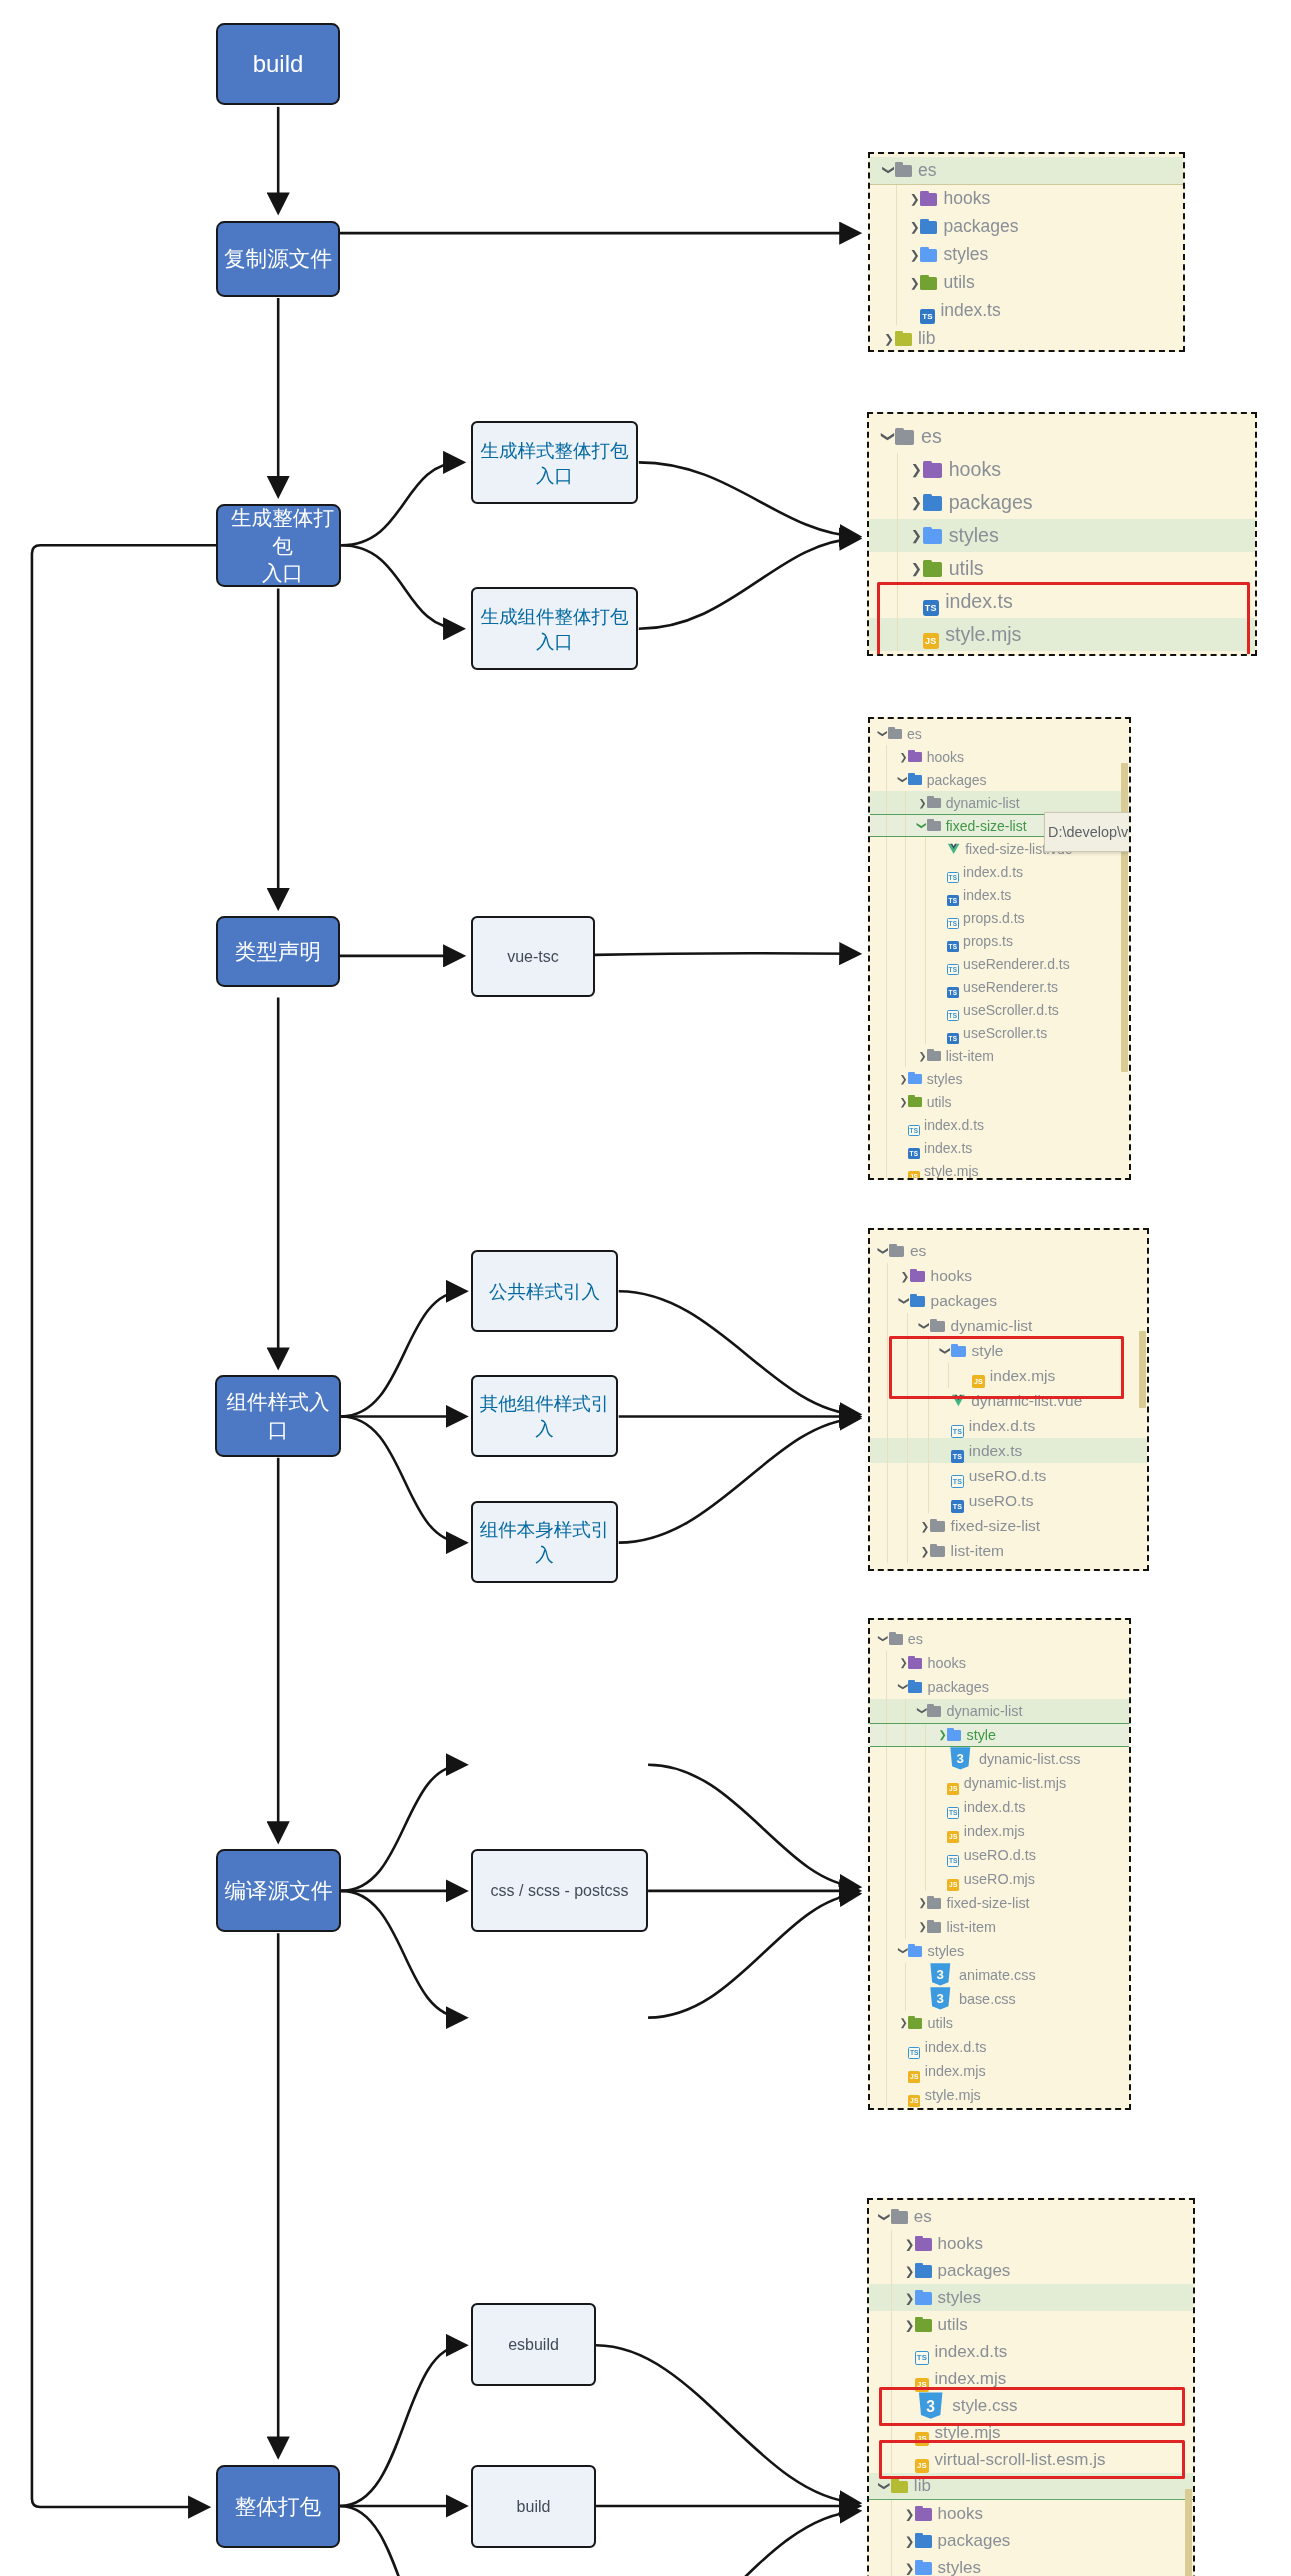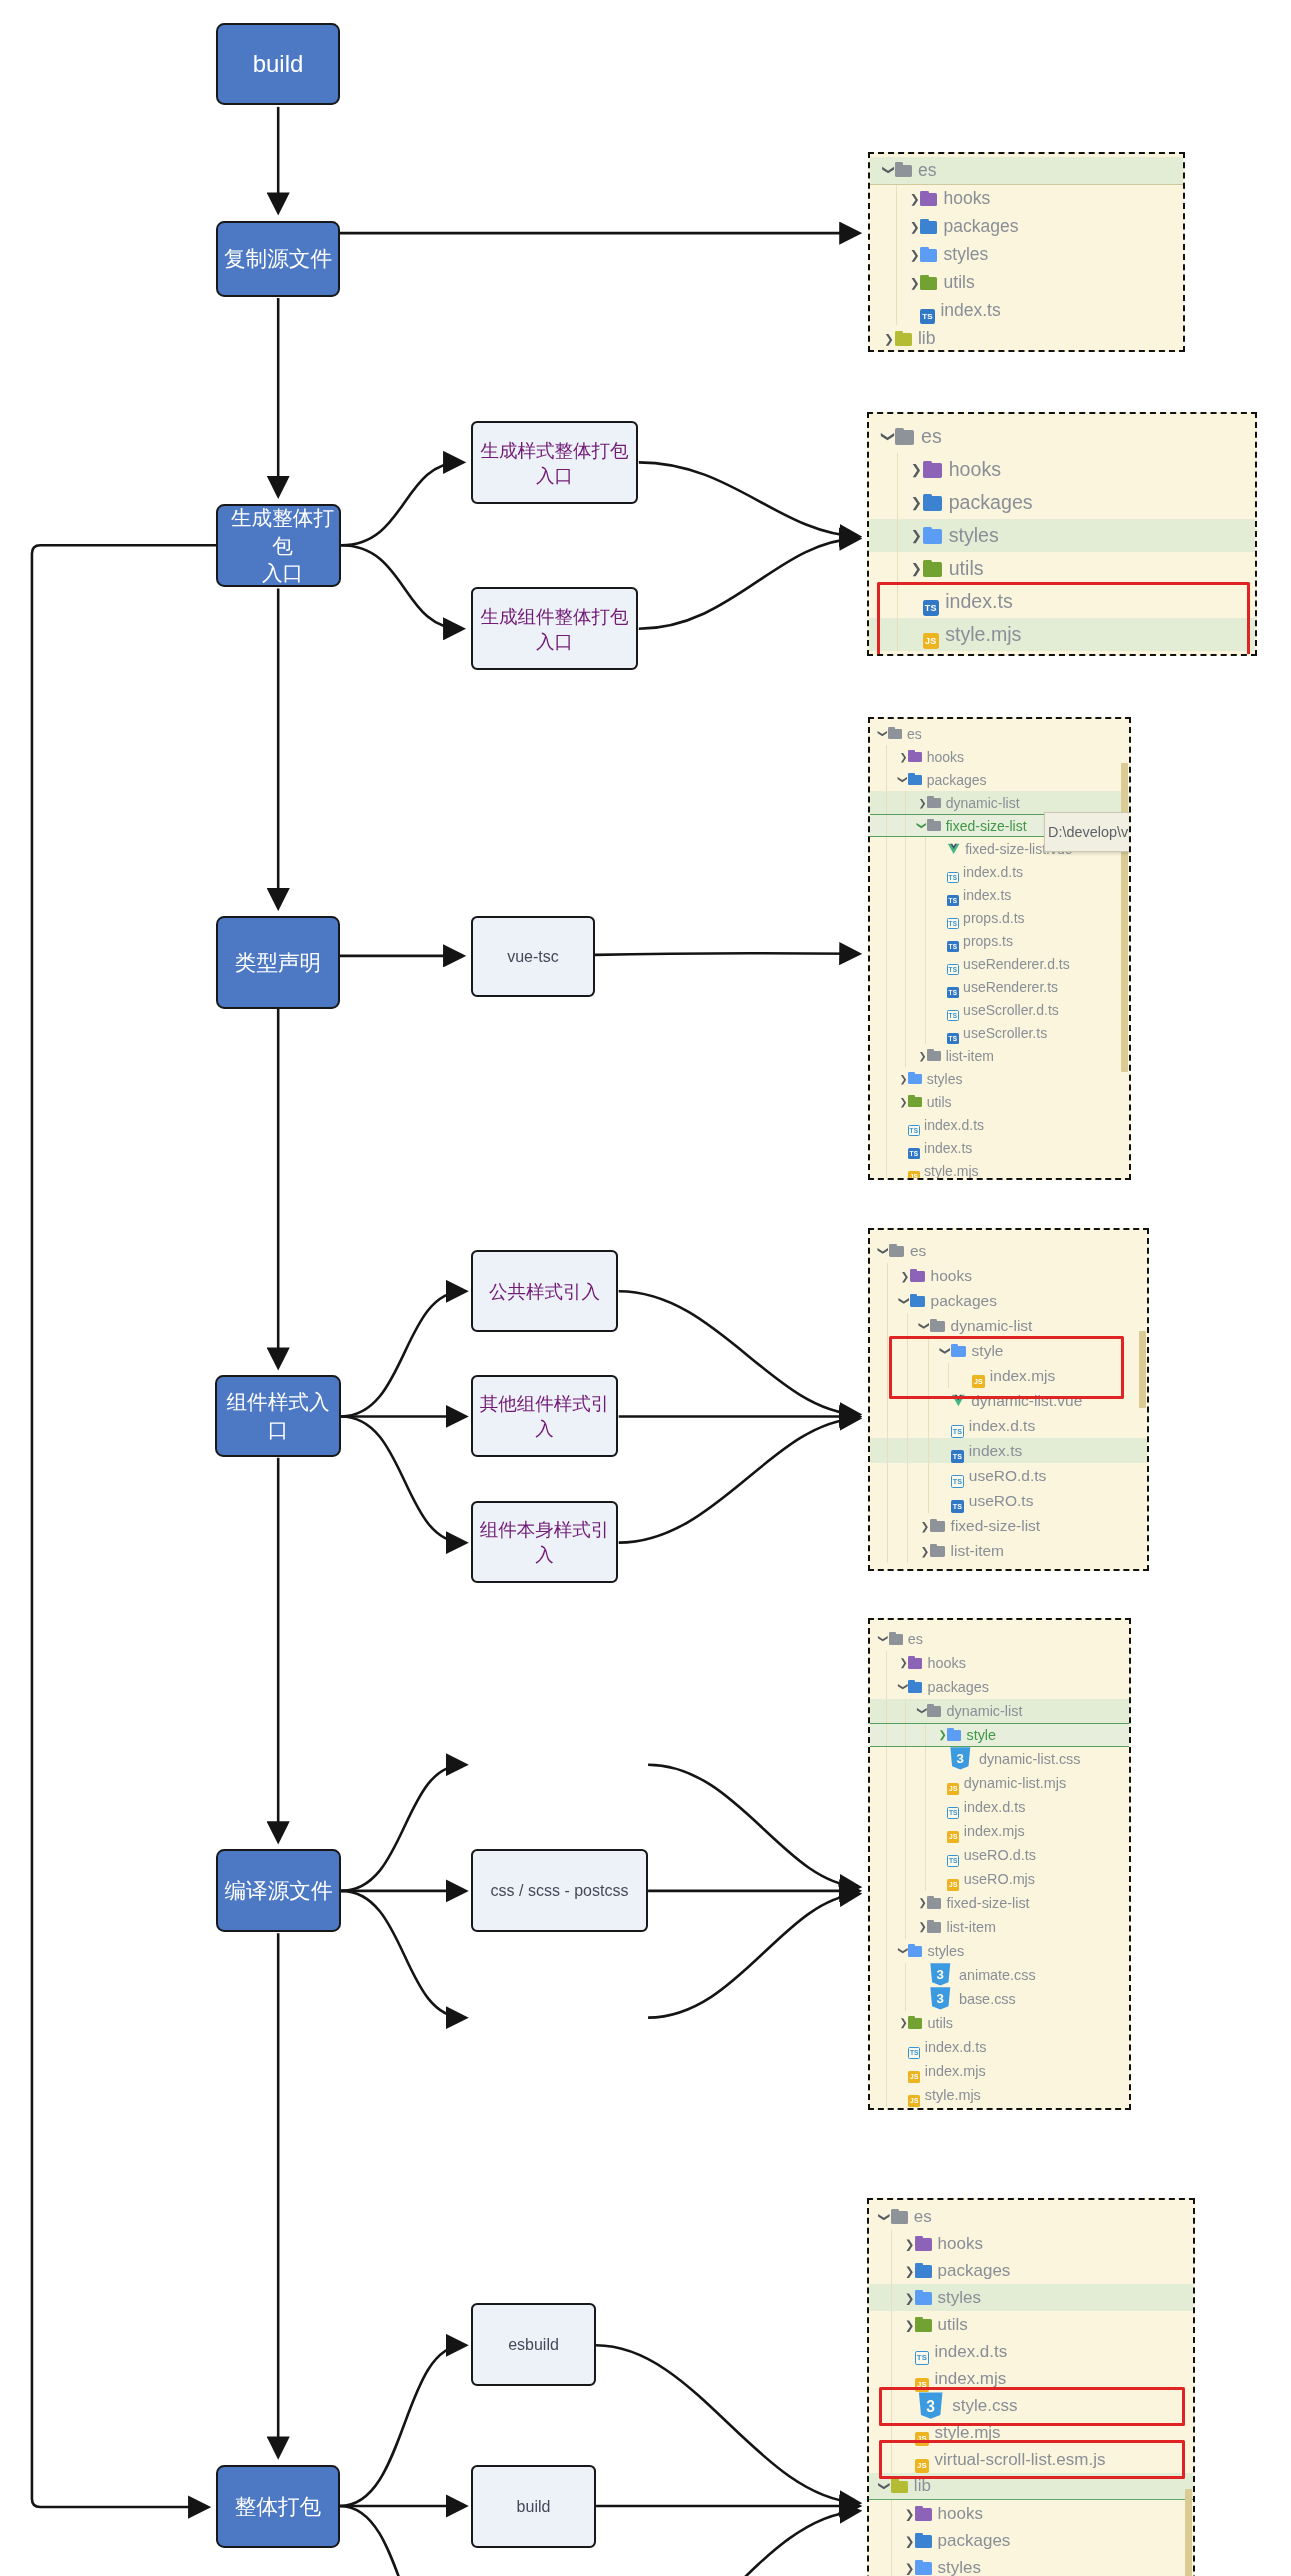--- a/index.html
+++ b/index.html
@@ -5,28 +5,28 @@
   html,body{margin:0;padding:0;background:#fff;}
   body{font-family:"Liberation Sans","DejaVu Sans",sans-serif;}
   #stage{position:relative;width:1291px;height:2837px;background:#fff;overflow:hidden;}
   svg.connectors{position:absolute;left:0;top:0;z-index:1;}
 
   
   .bnode{position:absolute;z-index:2;background:#4d79c4;border:2.6px solid #17181a;border-radius:8.2px;
     color:#fff;display:flex;align-items:center;justify-content:center;text-align:center;
     box-sizing:border-box;font-size:21.6px;white-space:pre-line;line-height:1.35;}
   .wnode{position:absolute;z-index:2;background:#edf1f8;border:2.1px solid #17181a;border-radius:6.2px;
-    color:#701a75;display:flex;align-items:center;justify-content:center;text-align:center;
+    color:#0369a1;display:flex;align-items:center;justify-content:center;text-align:center;
     box-sizing:border-box;font-size:18.5px;}
   .wnode.lat{font-size:16px;color:#434b59;}
 
   .p-build{left:216px;top:23px;width:124px;height:82px;font-size:24px;}
   .p-copy{left:216px;top:221px;width:124px;height:76px;}
   .p-entry{left:216px;top:504px;width:125px;height:83px;font-size:20.6px;padding-left:8px;}
-  .p-types{left:216px;top:916px;width:124px;height:93px;text-align:right;}
+  .p-types{left:216px;top:916px;width:124px;height:71px;text-align:right;}
   .p-styleentry{left:215px;top:1375px;width:126px;height:82px;font-size:20.6px;}
   .p-compile{left:216px;top:1849px;width:125px;height:83px;}
   .p-bundle{left:216px;top:2465px;width:124px;height:83px;}
 
   .p-w1{left:471px;top:421px;width:167px;height:83px;}
   .p-w2{left:471px;top:587px;width:167px;height:83px;}
   .p-vuetsc{left:471px;top:916px;width:124px;height:81px;}
   .p-pub{left:471px;top:1250px;width:147px;height:82px;}
   .p-other{left:471px;top:1375px;width:147px;height:82px;}
   .p-own{left:471px;top:1501px;width:147px;height:82px;}

